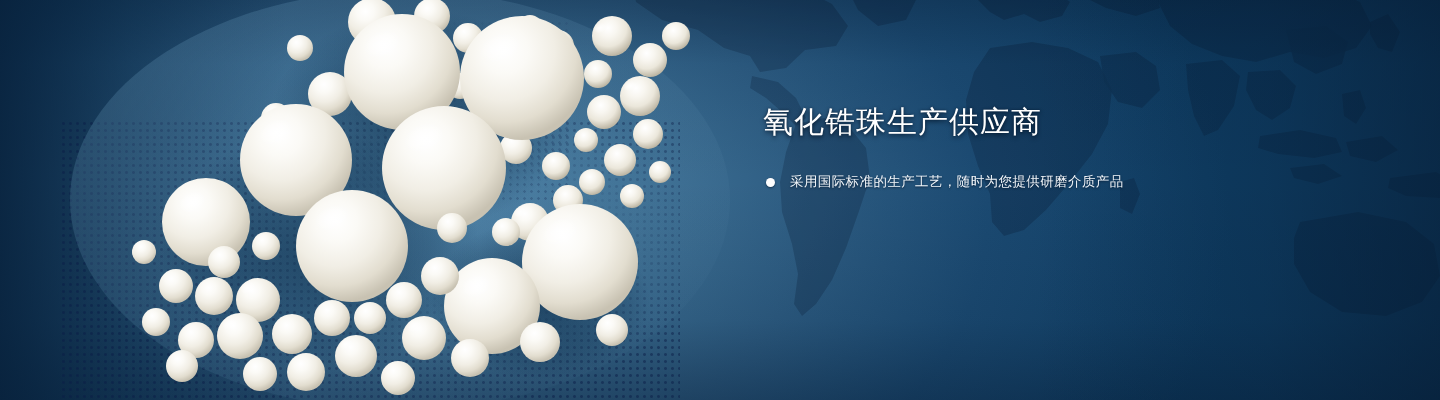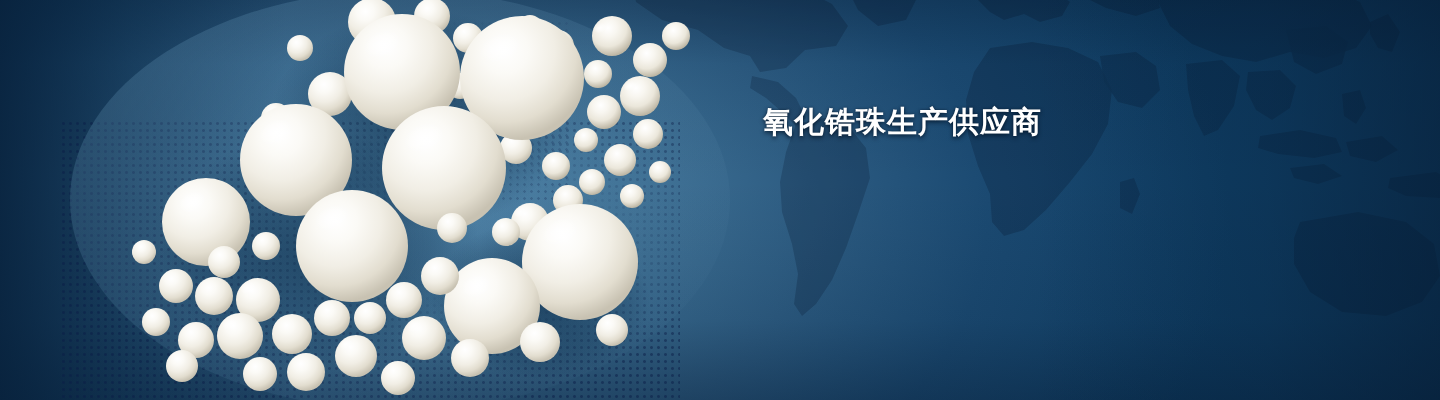--- a/index.html
+++ b/index.html
@@ -103,21 +103,21 @@
   
   .copy {
     position: absolute;
     left: 763px;
     top: 104px;
     width: 620px;
   }
   .headline {
     margin: 0;
     font-size: 30px;
-    font-weight: 700;
+    font-weight: 400;
     line-height: 1.2;
     color: #ffffff;
     letter-spacing: 1px;
     text-shadow: 0 2px 4px rgba(2,16,34,0.75), 0 0 2px rgba(2,16,34,0.5);
     white-space: nowrap;
   }
   .bullets {
     margin: 30px 0 0 0;
     padding: 0;
     list-style: none;
@@ -343,17 +343,21 @@
   </div>
 
   <div class="copy">
 
     <h1 class="headline">氧化锆珠生产供应商</h1>
 
     <ul class="bullets">
 
 
 
+      <li class="bullet">
+        <span class="dot"></span>
+        <span>采用国际标准的生产工艺，随时为您提供研磨介质产品</span>
+      </li>
 
     </ul>
   </div>
 
 </div>
 
 </body></html>

